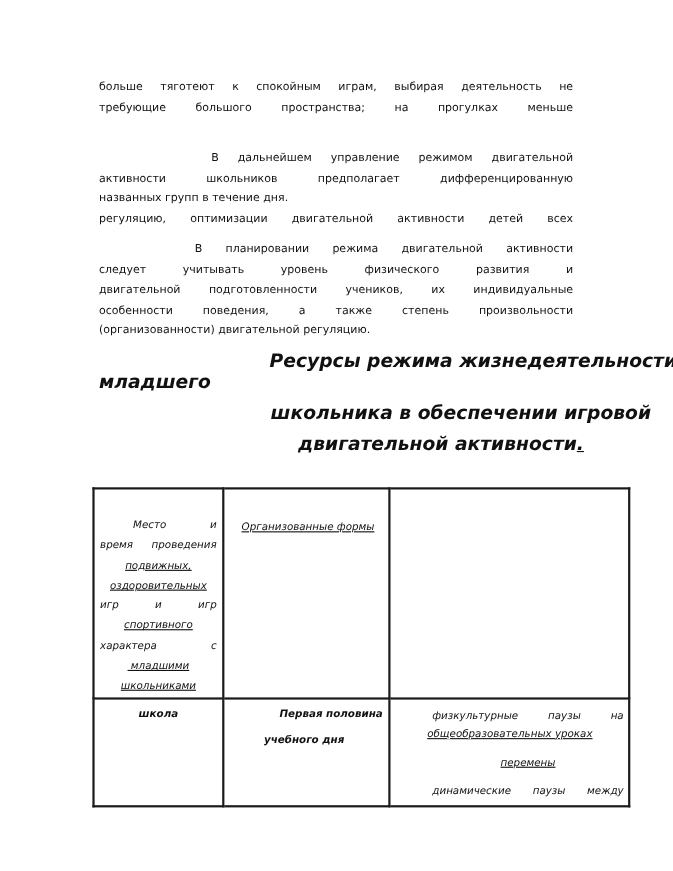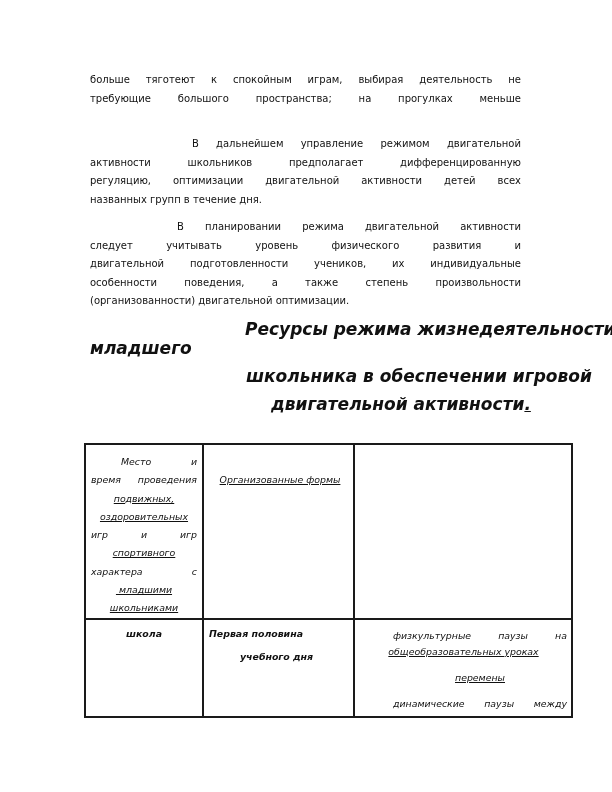--- a/index.html
+++ b/index.html
@@ -23,47 +23,47 @@
 <body>
 
 <div class="para" style="top:71px;">
   <span class="line">больше тяготеют к спокойным играм, выбирая деятельность не</span>
   <span class="line">требующие большого пространства; на прогулках меньше</span>
 </div>
 
 <div class="para" style="top:135px;">
   <span class="line" style="padding-left:102px;">В дальнейшем управление режимом двигательной</span>
   <span class="line">активности школьников предполагает дифференцированную</span>
+  <span class="line last">названных групп в течение дня.</span>
   <span class="line">регуляцию, оптимизации двигательной активности детей всех</span>
-  <span class="line last">названных групп в течение дня.</span>
 </div>
 
 <div class="para" style="top:218px;">
   <span class="line" style="padding-left:87px;">В планировании режима двигательной активности</span>
   <span class="line">следует учитывать уровень физического развития и</span>
   <span class="line">двигательной подготовленности учеников, их индивидуальные</span>
   <span class="line">особенности поведения, а также степень произвольности</span>
-  <span class="line last">(организованности) двигательной оптимизации.</span>
+  <span class="line last">(организованности) двигательной регуляцию.</span>
 </div>
 
 <div class="heading" style="left:245px; top:319px; width:276px; text-align:justify; text-align-last:justify;">Ресурсы режима жизнедеятельности</div>
 <div class="heading" style="left:90px; top:338px;">младшего</div>
 <div class="heading" style="left:246px; top:366px;">школьника в обеспечении игровой</div>
 <div class="heading" style="left:271px; top:394px;"><span>двигательной активности</span><u>.</u></div>
 
 <table class="res">
   <colgroup>
     <col style="width:118px;">
     <col style="width:151px;">
     <col style="width:218px;">
   </colgroup>
   <tbody>
       <tr style="height:174px;">
     <td>
-      <div class="cell-inner" style="padding-top:8px;">
+      <div class="cell-inner" style="padding-top:24px;">
         <span class="jl" style="padding-left:30px;">Место и</span>
         <span class="jl">время проведения</span>
         <span class="ll">подвижных,</span>
         <span class="ll">оздоровительных</span>
         <span class="jl">игр и игр</span>
         <span class="ll">спортивного</span>
         <span class="jl">характера с</span>
         <span class="ll" style="white-space:pre;"> младшими</span>
         <span class="ll">школьниками</span>
       </div>
@@ -76,21 +76,21 @@
     <td></td>
   </tr>
   <tr style="height:98px;">
     <td>
       <div class="cell-inner" style="padding-top:8px;font-weight:bold;">
         <span class="cl">школа</span>
       </div>
     </td>
     <td>
       <div class="cell-inner" style="padding-top:8px;">
-        <span class="b" style="display:block; white-space:nowrap;">Первая половина</span>
+        <span class="b" style="display:block; text-align:right; white-space:nowrap;">Первая половина</span>
         <span class="b" style="display:block; padding-left:31px; padding-top:12px; white-space:nowrap;">учебного дня</span>
       </div>
     </td>
     <td>
       <div class="cell-inner" style="padding-top:8px; padding-right:4px;">
         <span class="jl" style="padding-left:33px; line-height:16px;">физкультурные паузы на</span>
         <span class="ll" style="line-height:16px;">общеобразовательных уроках</span>
         <span class="ll" style="padding-left:33px; padding-top:10px; line-height:16px;">перемены</span>
         <span class="jl" style="padding-left:33px; padding-top:10px; line-height:16px;">динамические паузы между</span>
       </div>

